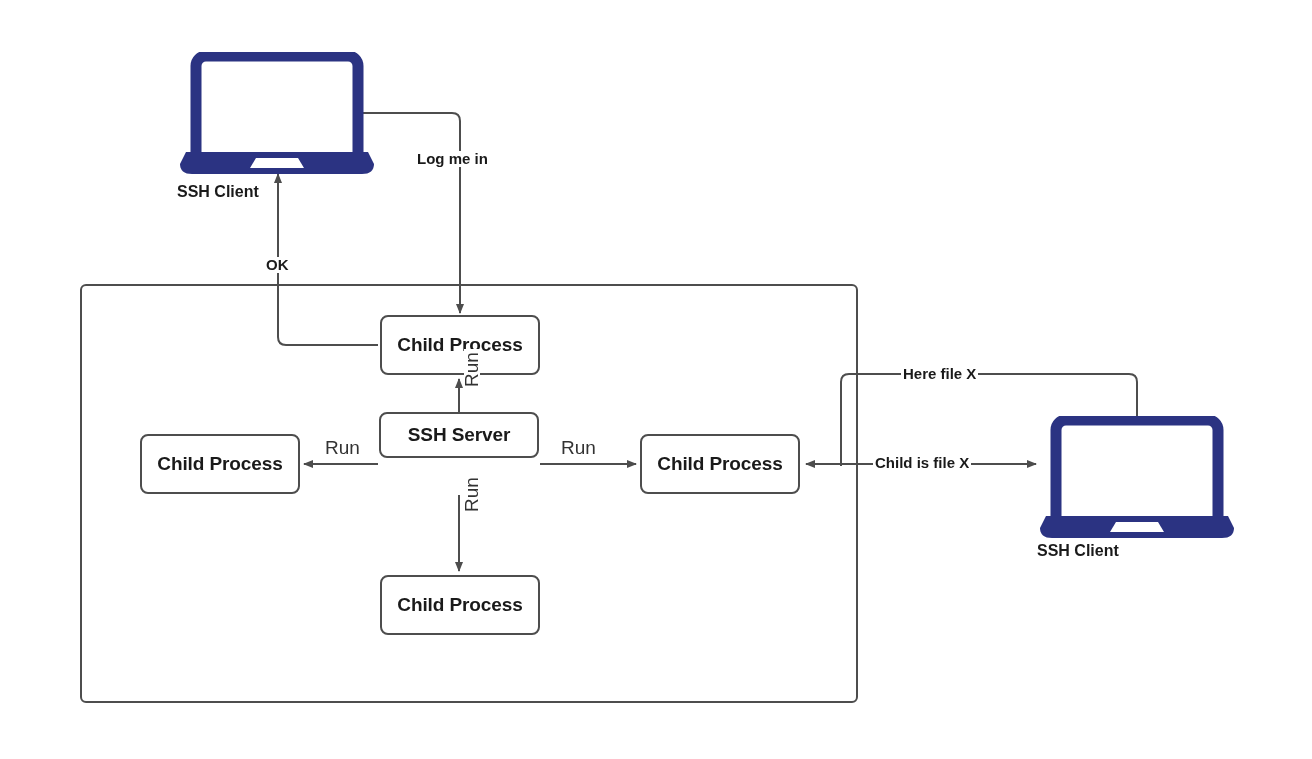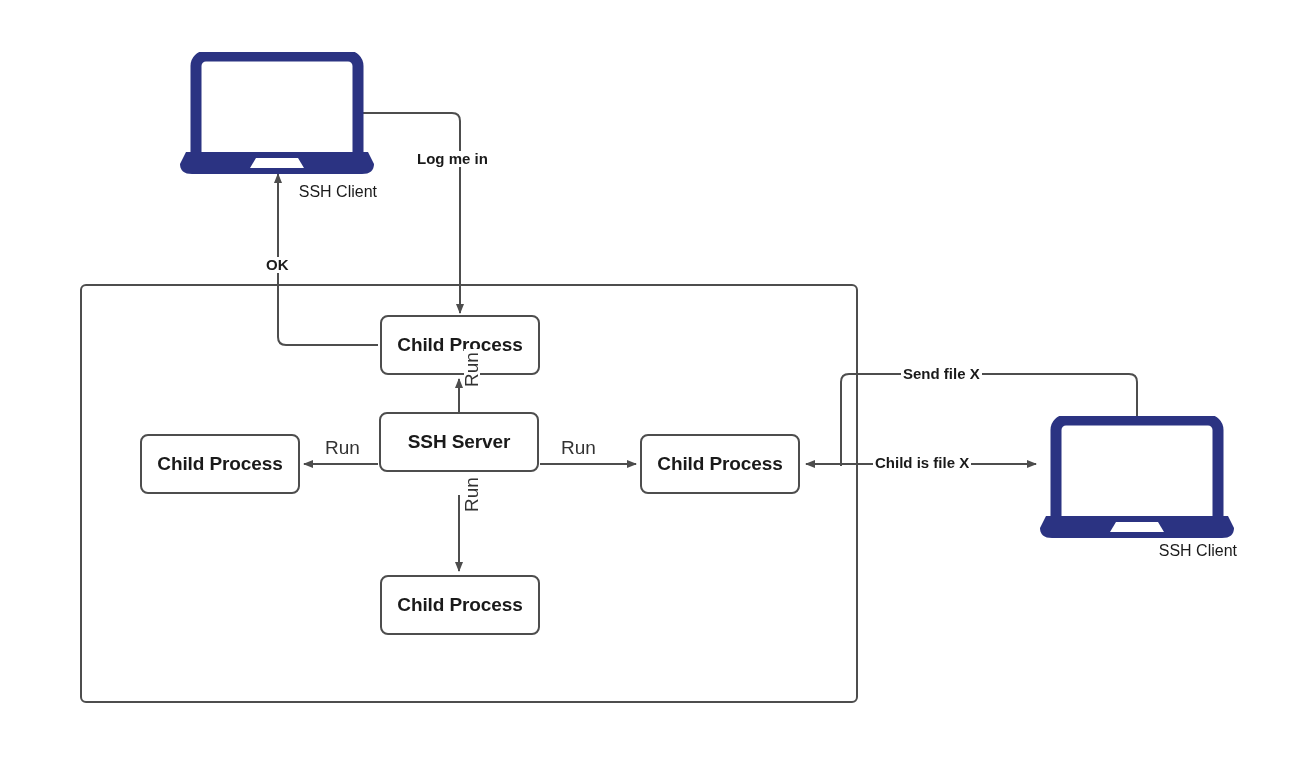--- a/index.html
+++ b/index.html
@@ -63,21 +63,22 @@
     padding: 0 3px;
   }
   .edge-label.vert {
     transform-origin: center center;
   }
   .device-label {
     position: absolute;
     font-size: 16px;
     color: #1a1a1a;
     white-space: nowrap;
-    text-align: right;
+    text-align: left;
+    font-weight: bold;
   }
   .laptop {
     position: absolute;
   }
 </style>
 </head>
 <body>
 
 <div id="canvas">
 
@@ -125,35 +126,35 @@
       <path d="M6,100 L188,100 L194,112 Q194,122 182,122 L12,122 Q0,122 0,112 Z" fill="#2b3382"></path>
       <path d="M76,106 L118,106 L124,116 L70,116 Z" fill="#ffffff"></path>
     </svg>
   </div>
   <div class="device-label" style="left:1037px; top:542px; width:200px;">SSH Client</div>
 
   <div class="node" style="left:380px; top:315px; width:160px; height:60px;">Child Process</div>
 
   <div class="node" style="left:140px; top:434px; width:160px; height:60px;">Child Process</div>
 
-  <div class="node" style="left:379px; top:412px; width:160px; height:60px;">SSH Server</div>
+  <div class="node" style="left:379px; top:412px; width:160px; height:46px;">SSH Server</div>
 
   <div class="node" style="left:640px; top:434px; width:160px; height:60px;">Child Process</div>
 
   <div class="node" style="left:380px; top:575px; width:160px; height:60px;">Child Process</div>
 
   <div class="edge-label" style="left:415px; top:151px;">Log me in</div>
 
   <div class="edge-label" style="left:264px; top:257px;text-align:right;">OK</div>
 
   <div class="edge-label thin vert" style="left:464px; top:390px; transform: rotate(-90deg); transform-origin: 0 0;">Run</div>
 
   <div class="edge-label thin" style="left:322px; top:440px;">Run</div>
 
   <div class="edge-label thin" style="left:558px; top:440px;">Run</div>
 
   <div class="edge-label thin vert" style="left:464px; top:515px; transform: rotate(-90deg); transform-origin: 0 0;">Run</div>
 
-  <div class="edge-label" style="left:901px; top:366px;">Send file X</div>
+  <div class="edge-label" style="left:901px; top:366px;">Here file X</div>
 
   <div class="edge-label" style="left:873px; top:455px;">Child is file X</div>
 
 </div>
 
 </body></html>

